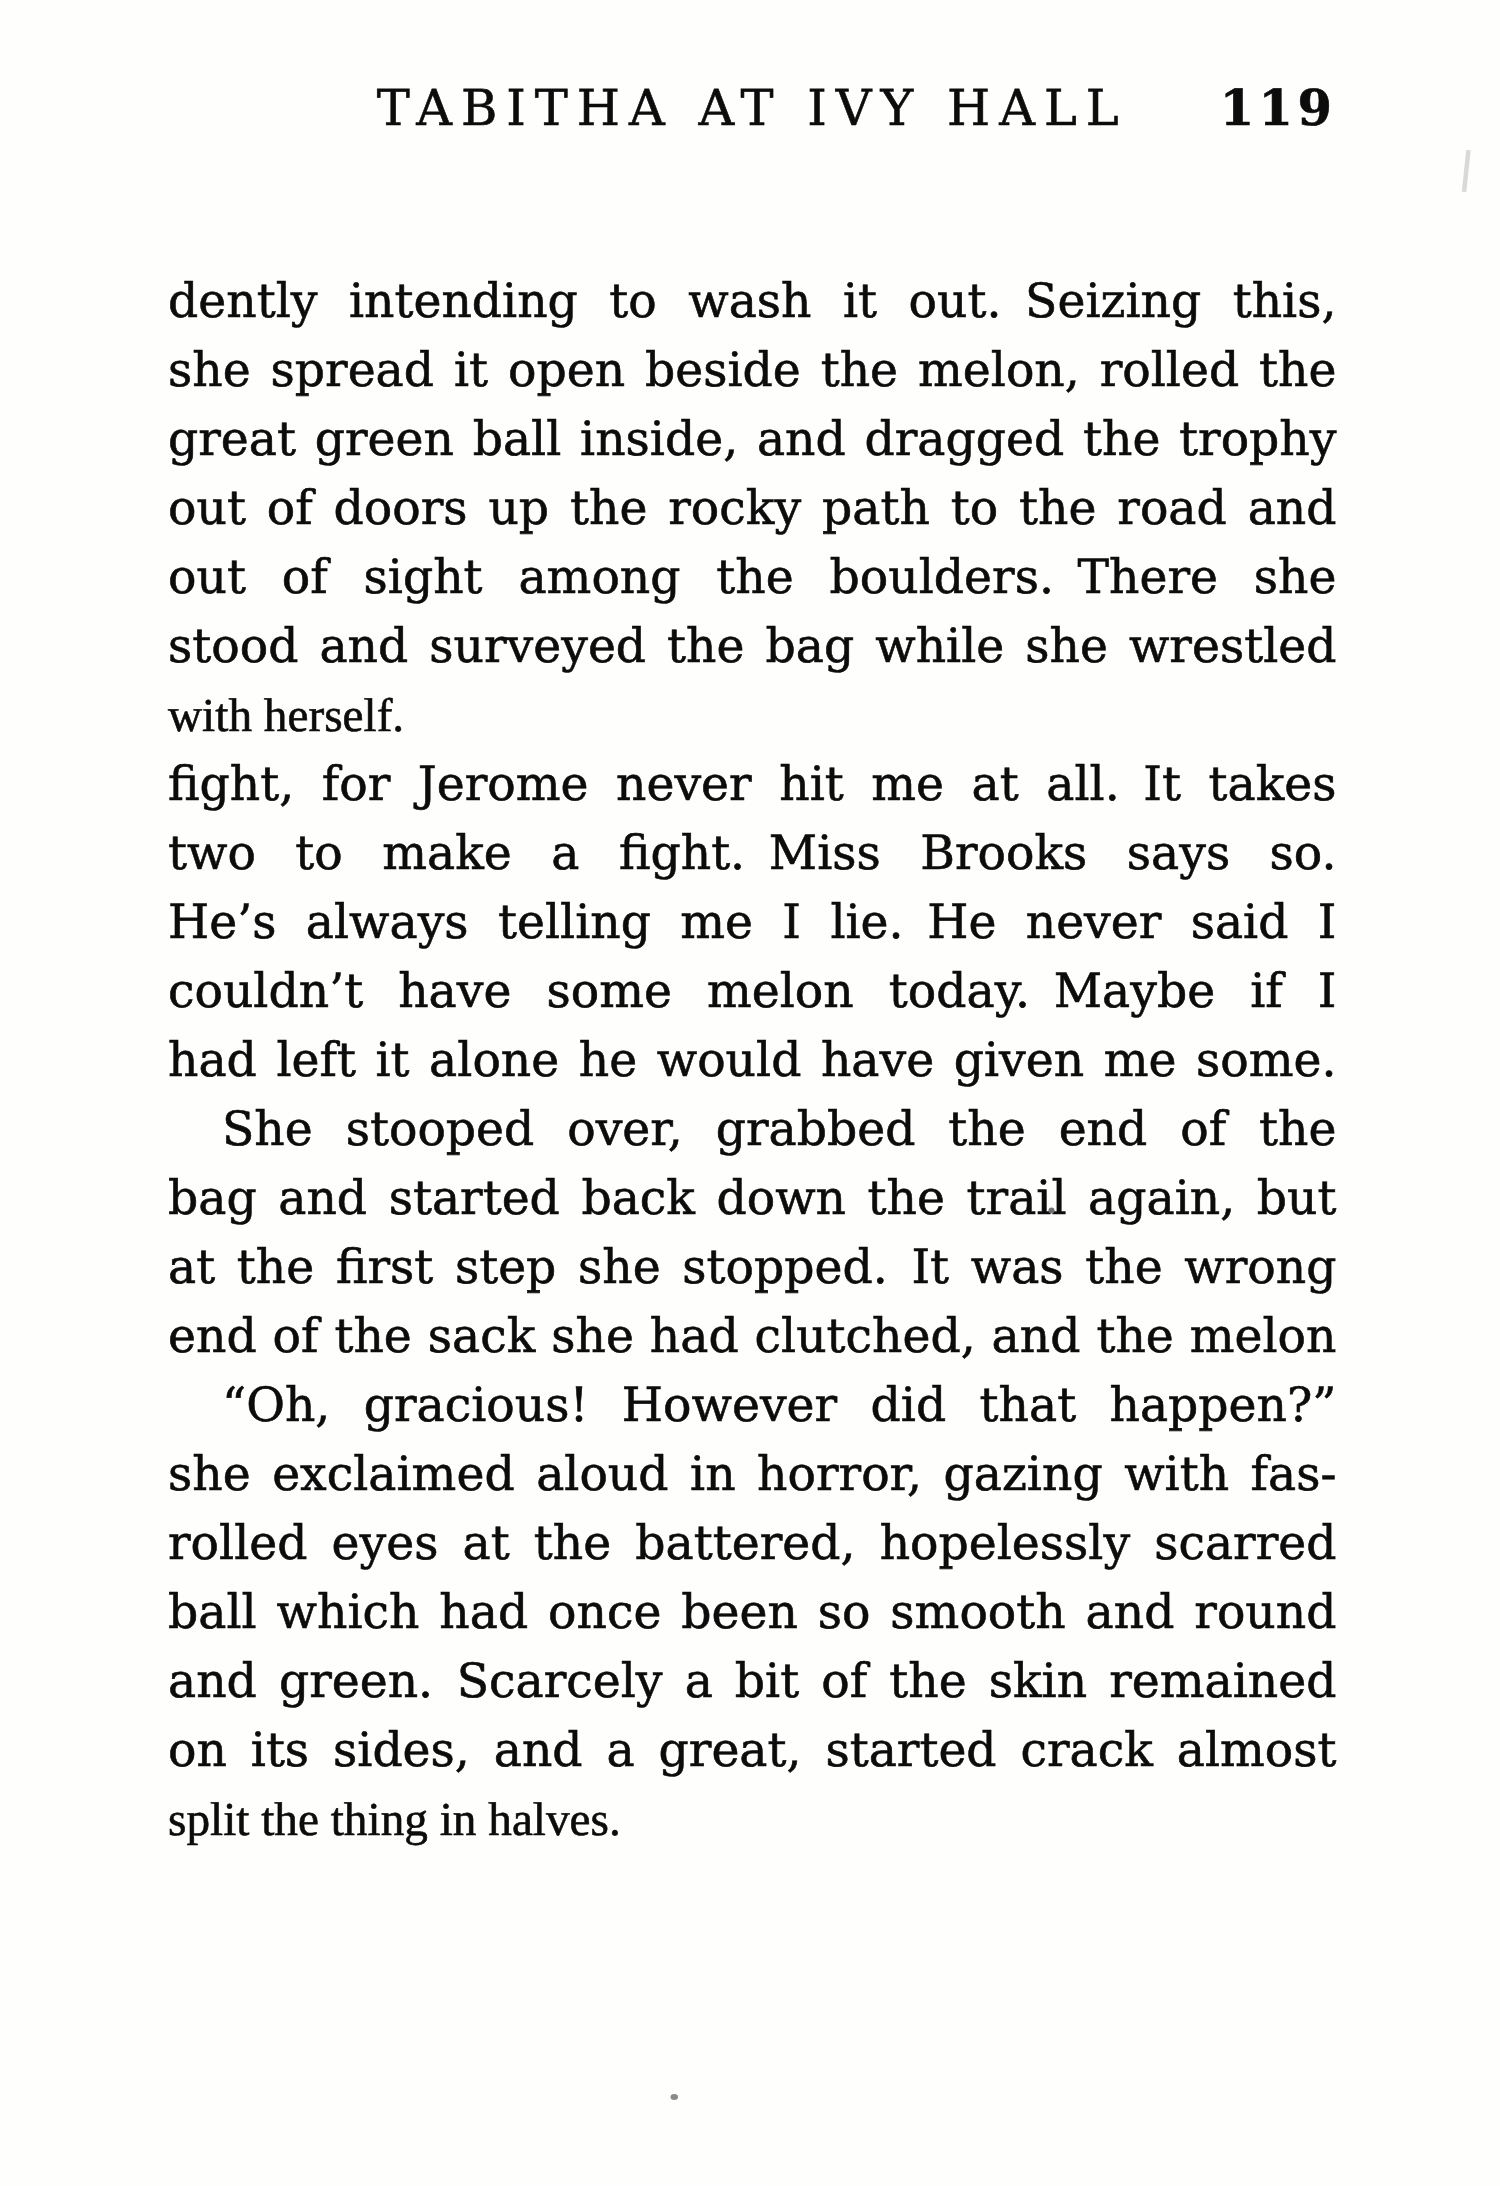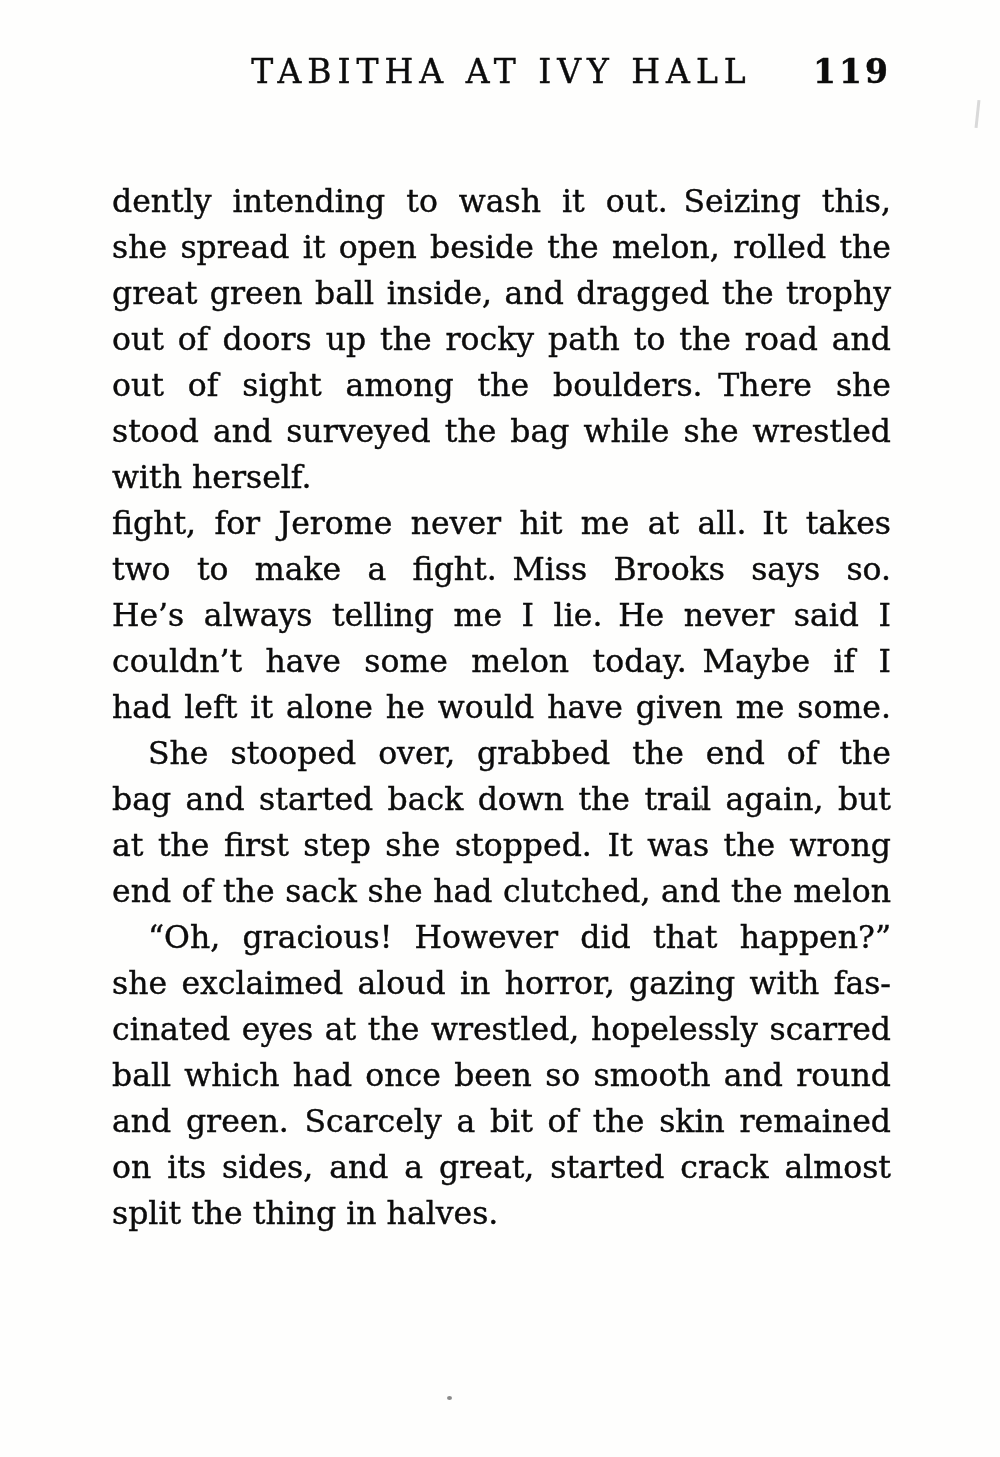--- a/index.html
+++ b/index.html
@@ -45,21 +45,21 @@
     line-height: 46px;
     margin-top: 48px;
   }
   .paragraph { margin: 0; }
   .line {
     text-align: justify;
     text-align-last: justify;
     height: 46px;
     overflow: visible;
   }
-  .line.last { text-align-last: left; }
+  .line.last { text-align-last: left; font-family: Liberation Serif, serif; }
   .line.indent { text-indent: 36px; }
   .speckle {
     position: absolute;
     border-radius: 50%;
   }
   .speckle.s1 { left: 447px; top: 1396px; width: 5px; height: 4px; background: #8a8a8a; }
   .speckle.s2 { left: 699px; top: 805px; width: 4px; height: 4px; background: #6f6f6f; }
   .streak {
     position: absolute;
     left: 976px; top: 100px;
@@ -96,21 +96,21 @@
       </div>
       <div class="paragraph">
         <div class="line indent">She stooped over, grabbed the end of the</div>
         <div class="line">bag and started back down the trail again, but</div>
         <div class="line">at the first step she stopped. It was the wrong</div>
         <div class="line">end of the sack she had clutched, and the melon</div>
       </div>
       <div class="paragraph">
         <div class="line indent">“Oh, gracious! However did that happen?”</div>
         <div class="line">she exclaimed aloud in horror, gazing with fas-</div>
-        <div class="line">cinated eyes at the wrestled, hopelessly scarred</div>
+        <div class="line">rolled eyes at the battered, hopelessly scarred</div>
         <div class="line">ball which had once been so smooth and round</div>
         <div class="line">and green. Scarcely a bit of the skin remained</div>
         <div class="line">on its sides, and a great, started crack almost</div>
         <div class="line last">split the thing in halves.</div>
       </div>
     </main>
 
   <div class="speckle s1"></div>
   <div class="speckle s2"></div>
   <div class="streak"></div>

